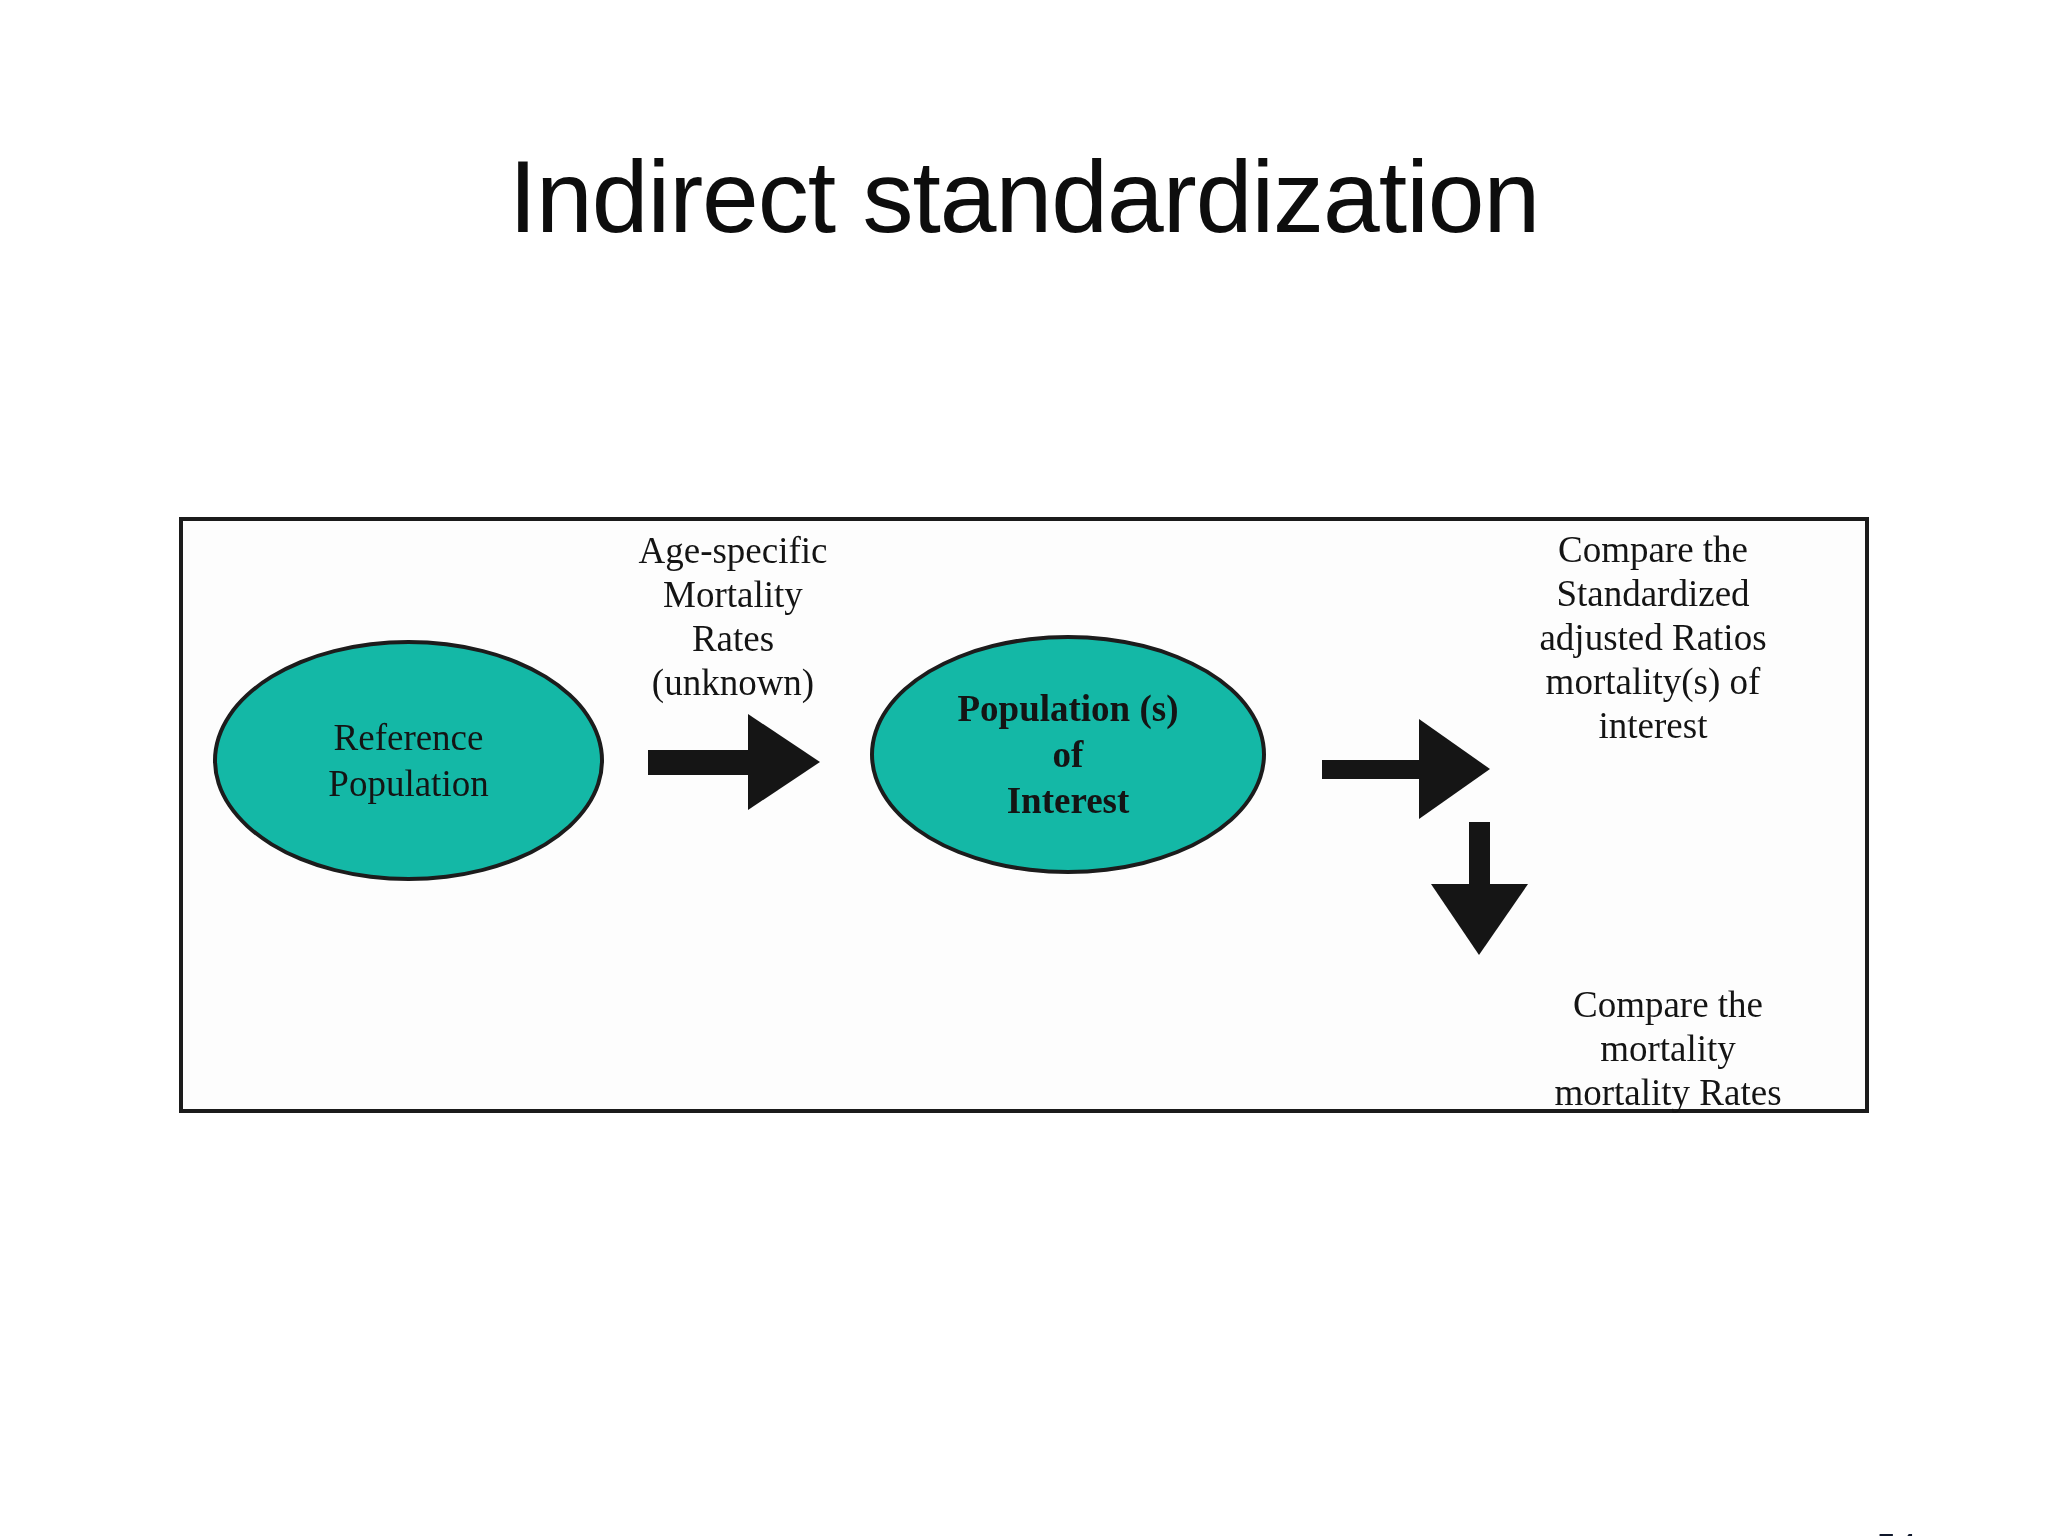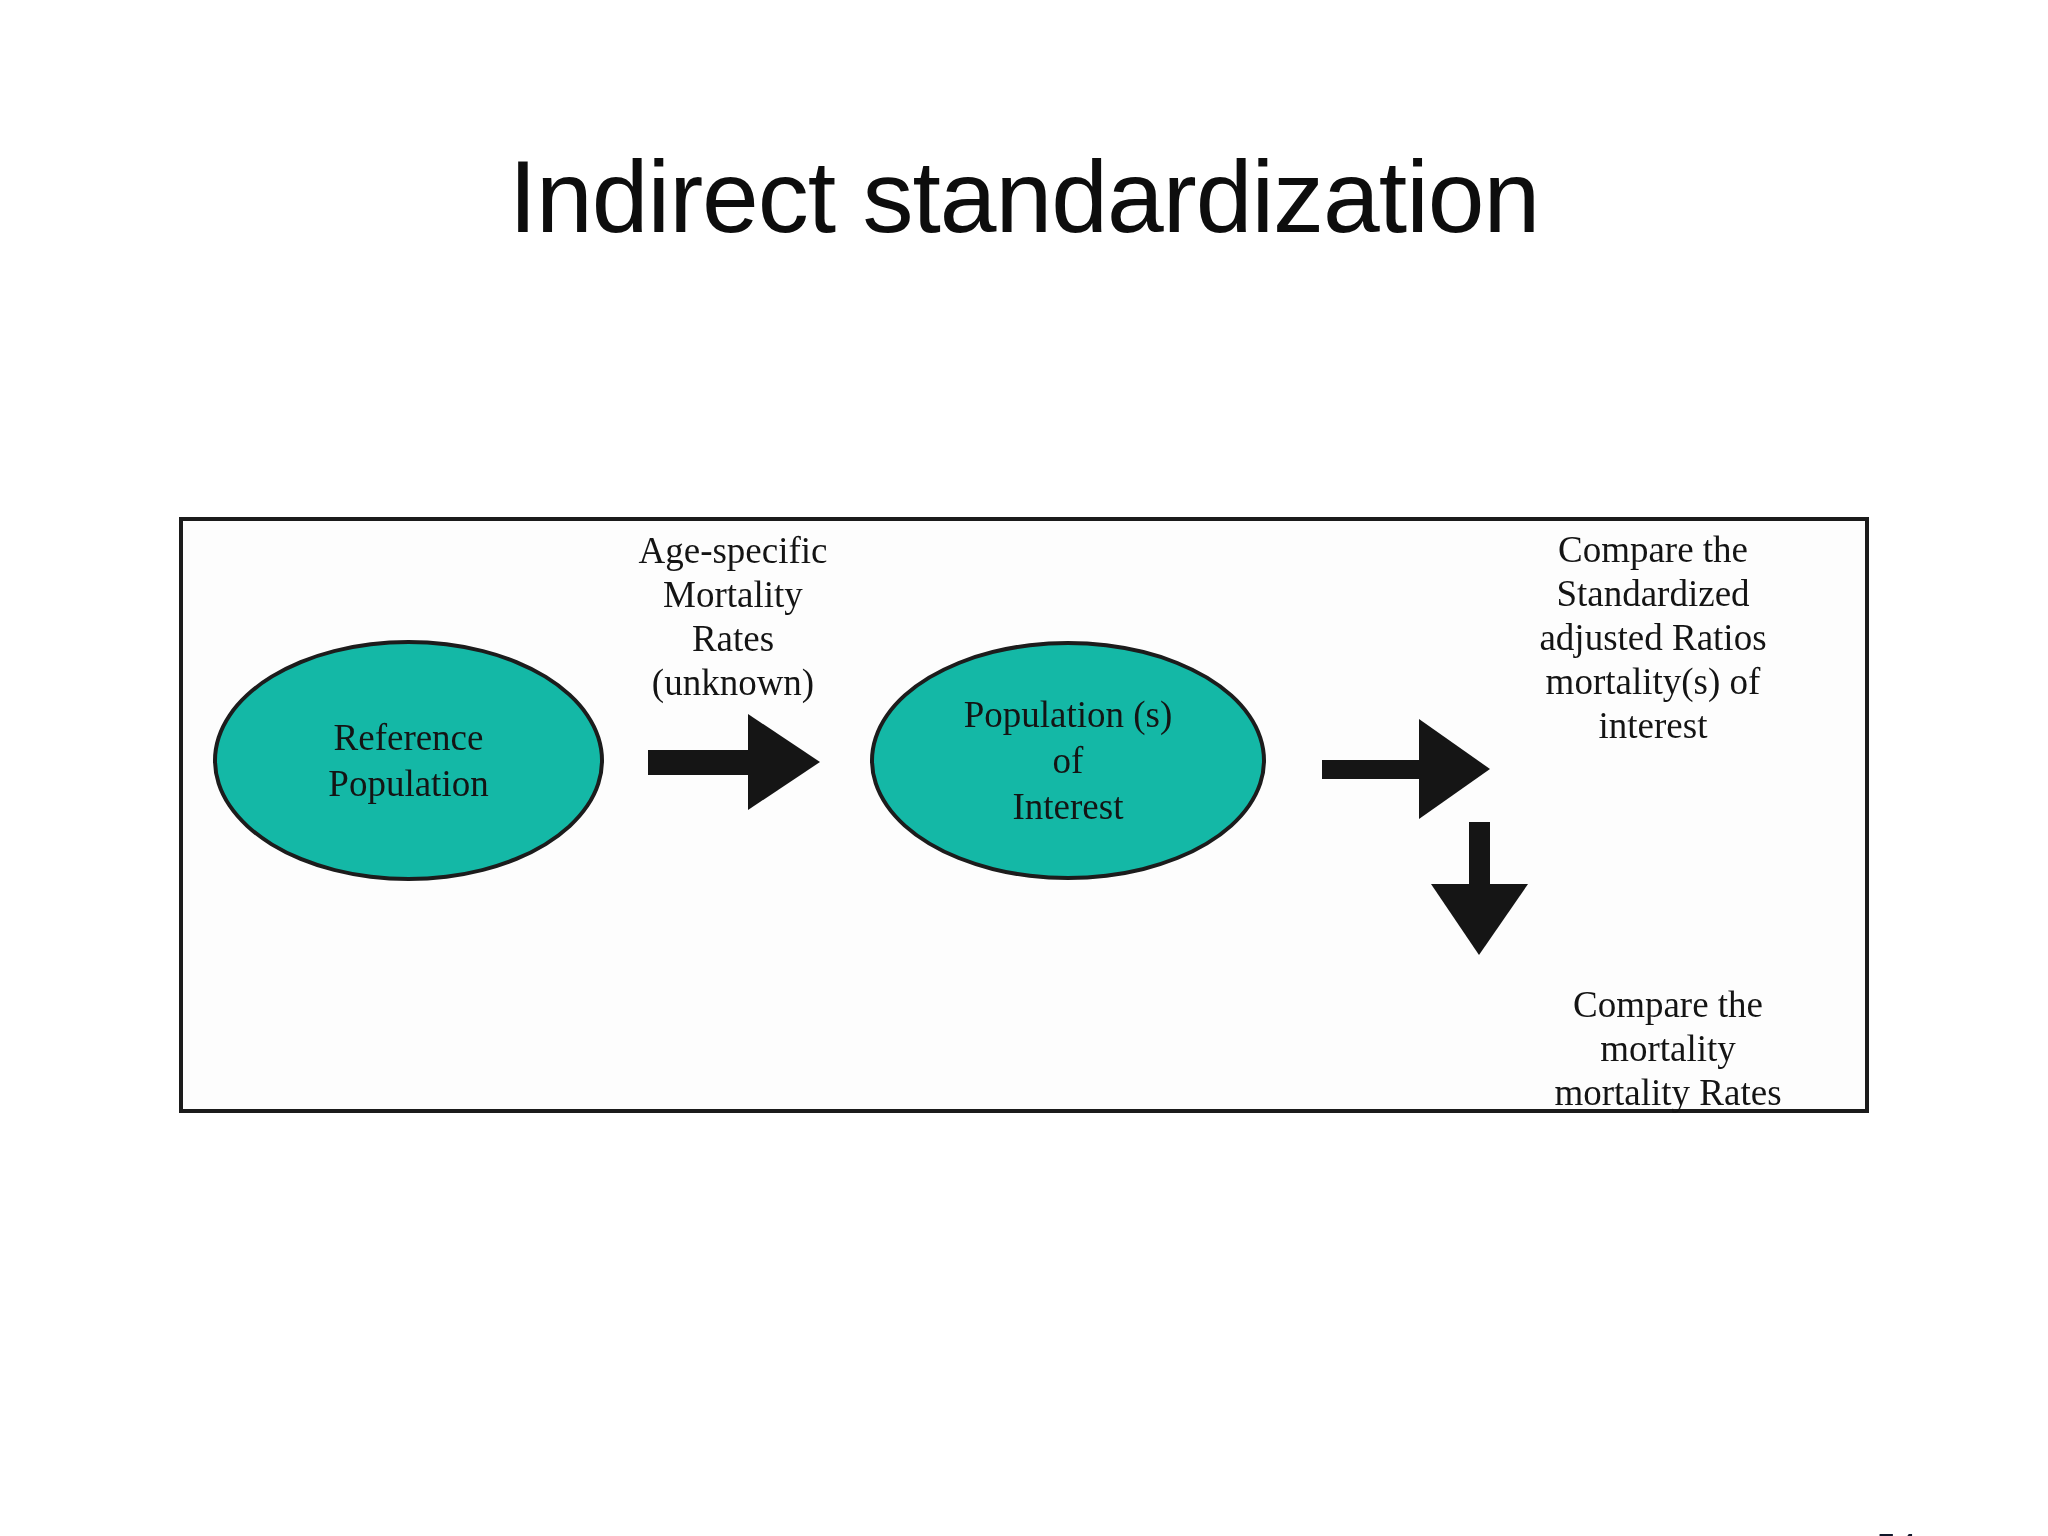--- a/index.html
+++ b/index.html
@@ -48,21 +48,21 @@
     border: 4px solid #1c1c1c;
     border-radius: 50%;
     background: #14b8a6;
     display: flex;
     align-items: center;
     justify-content: center;
   }
   .ellipse .fig-text { line-height: 46px; }
 
   .ellipse-ref  { left: 30px;  top: 119px; width: 391px; height: 241px; }
-  .ellipse-pop  { left: 687px; top: 120px; width: 396px; height: 239px; }
+  .ellipse-pop  { left: 687px; top: 114px; width: 396px; height: 239px; font-weight: bold; }
 
   .label-block { position: absolute; }
   .label-age      { left: 410px;  top: 8px;   width: 280px; }
   .label-smr      { left: 1320px; top: 7px;   width: 300px; }
   .label-adjusted { left: 1325px; top: 462px; width: 320px; }
 
   .arrow-svg { position: absolute; display: block; }
   .arrow-1    { left: 465px;  top: 193px; }
   .arrow-2    { left: 1139px; top: 198px; }
   .arrow-down { left: 1248px; top: 301px; }

